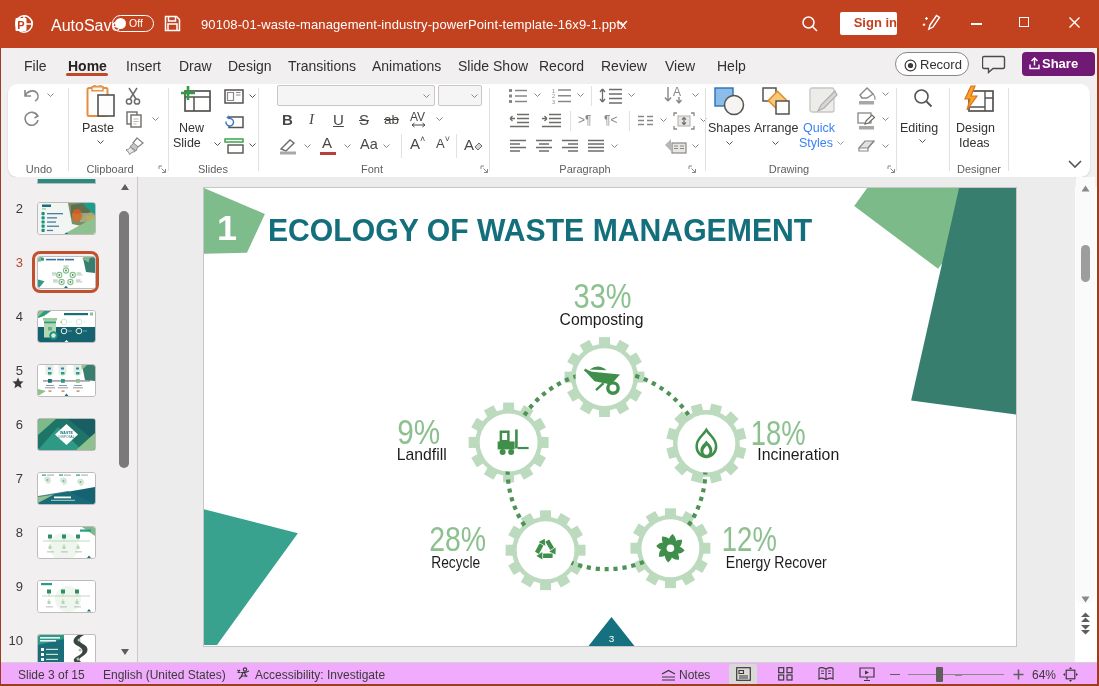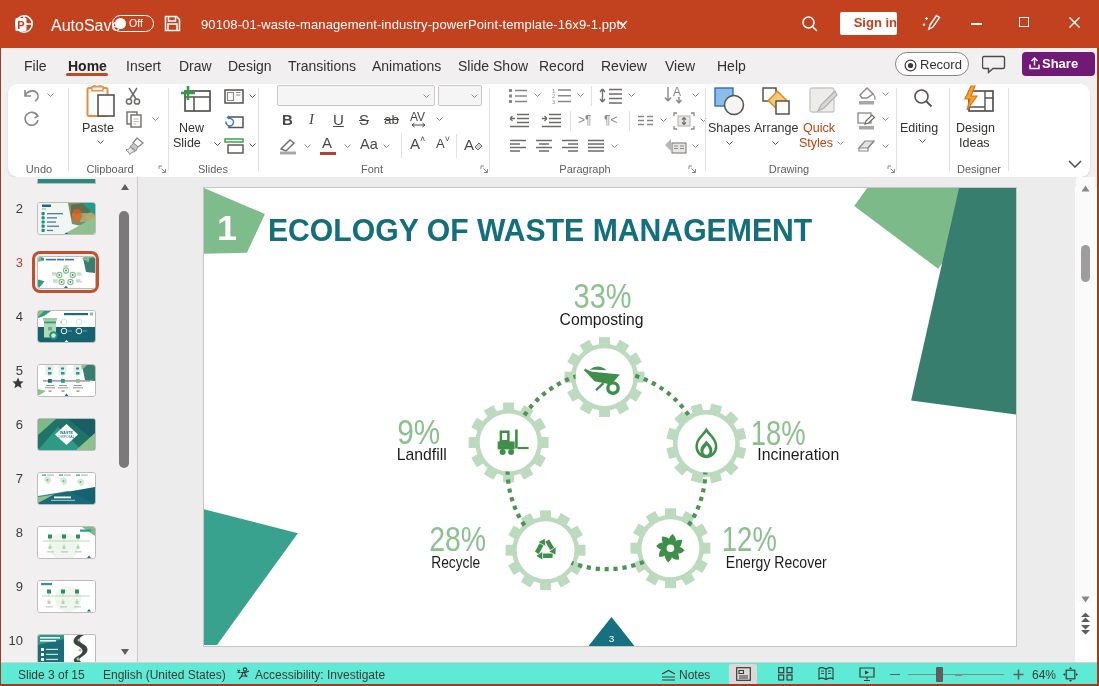--- a/index.html
+++ b/index.html
@@ -13,28 +13,28 @@
   #tabrow { left:1px; top:48px; width:1097px; height:36px; background:#f1efef; }
   .tab { position:absolute; top:0; height:48px; line-height:36px; font-size:14px; color:#323130; }
   
   #ribbonbg { left:1px; top:84px; width:1097px; height:103px; background:#f1efef; }
   #ribbon { left:8px; top:84px; width:1082px; height:93px; background:#fff; border-radius:9px; box-shadow:0 1px 2px rgba(0,0,0,0.12); }
   .rsep { position:absolute; top:4px; width:1px; height:83px; background:#e3e1e0; }
   .rlabel { position:absolute; top:79px; font-size:11px; color:#605e5c; text-align:center; white-space:nowrap; }
   .launch { position:absolute; top:80px; width:9px; height:9px; }
   .bigtxt { position:absolute; font-size:12.5px; color:#34322f; text-align:left; white-space:nowrap; }
   .caret { position:absolute; width:7px; height:4px; }
-  .gray { color:#c2410c; }
+  .gray { color:#3b82f6; }
   #thumbpanel { left:1px; top:177px; width:137px; height:485px; background:#f1efef; border-right:1px solid #c9c7c7; }
   .thumbnum { position:absolute; font-size:13px; color:#3b3a39; width:22px; text-align:right; }
   .thumb { position:absolute; left:36px; width:59px; height:33px; background:#fff; border:1px solid #bdbbbb; border-radius:3px; overflow:hidden; }
   #canvas { left:138px; top:177px; width:937px; height:485px; background:#edecec; }
   #slide { left:203px; top:187px; width:814px; height:460px; background:#fff; border:1px solid #c7c5c5; }
   
-  #statusbar { left:0px; top:662px; width:1099px; height:22px; background:#5eead4; border-top:1px solid #d4d2d2; font-size:12px; color:#3b3a39; }
+  #statusbar { left:0px; top:662px; width:1099px; height:22px; background:#f0abfc; border-top:1px solid #d4d2d2; font-size:12px; color:#3b3a39; }
   .sb { position:absolute; top:5px; white-space:nowrap; }
   
   #bleft { left:0; top:48px; width:1px; height:636px; background:#a03c1e; }
   #bright { left:1097px; top:48px; width:2px; height:636px; background:#a03c1e; }
   #bbottom { left:0; top:684px; width:1099px; height:2px; background:#9e3c1e; }
 </style>
 </head>
 <body>
 <div class="abs" id="titlebar">
 

